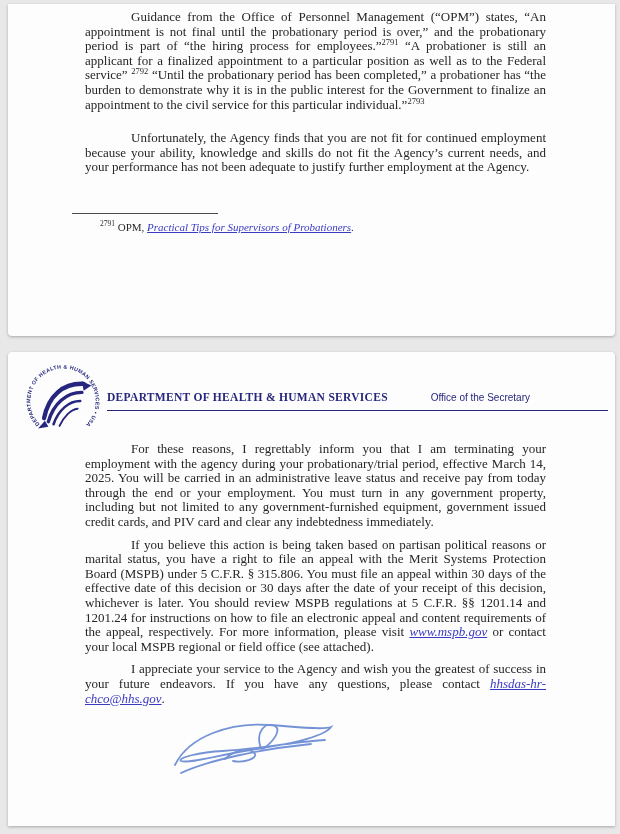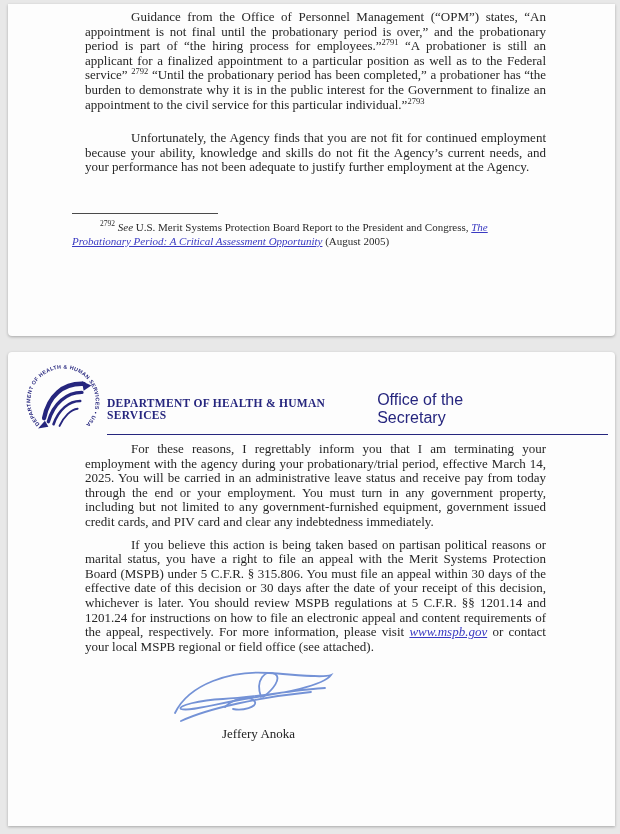--- a/index.html
+++ b/index.html
@@ -34,40 +34,40 @@
 
   .hdr{position:relative;height:63px;}
   .seal{position:absolute;left:12px;top:6px;width:86px;height:86px;z-index:2;}
   .hdr-line{
     margin-left:99px;margin-right:7px;
     padding-top:39px;padding-bottom:7px;
     display:flex;justify-content:space-between;align-items:center;
     border-bottom:1.5px solid #26267e;
   }
   .dept{font-size:11.5px;font-weight:bold;color:#26267e;letter-spacing:.3px;}
-  .office{font-family:"Liberation Sans","DejaVu Sans",sans-serif;font-size:16px;color:#26267e;margin-right:78px;}
+  .office{font-family:"Liberation Sans","DejaVu Sans",sans-serif;font-size:10px;color:#26267e;margin-right:78px;}
 
   .p2body{padding:27px 69px 0 77px;}
 
   .sigblock{margin:12px 0 0 80px;}
   .sig-svg{display:block;}
   .sig-name{font-size:13px;margin:1px 0 0 57px;color:#222;}
 </style>
 </head>
 <body>
 
 <div class="stage">
 
   <div class="page page1 body-text">
     <p class="para para-1"><span>Guidance from the Office of Personnel Management (“OPM”) states, “An appointment is not final until the probationary period is over,” and the probationary period is part of “the hiring process for employees.”</span><sup>2791</sup><span> “A probationer is still an applicant for a finalized appointment to a particular position as well as to the Federal service” </span><sup>2792</sup><span> “Until the probationary period has been completed,” a probationer has “the burden to demonstrate why it is in the public interest for the Government to finalize an appointment to the  civil service for this particular individual.”</span><sup>2793</sup></p>
     <p class="para"><span>Unfortunately, the Agency finds that you are not fit for continued employment because your ability, knowledge and skills do not fit the Agency’s current needs, and your performance has not been adequate to justify further employment at the Agency.</span></p>
 
     <div class="fnblock">
       <hr class="fnrule">
-      <p class="fn"><sup>2792</sup><span> </span><span class="it">See</span><span> U.S. Merit Systems Protection Board Report to the President and Congress, </span><span class="it lnk">The Probationary Period: A Critical Assessment Opportunity</span><span> (August 2005)</span></p>
+      <p class="fn"><sup>2791</sup><span> OPM, </span><span class="it lnk">Practical Tips for Supervisors of Probationers</span><span>.</span></p>
     </div>
   </div>
 
   <div class="page page2">
 
     <div class="hdr">
       <svg class="seal" viewBox="0 0 100 100" aria-hidden="true">
         <path id="sealArc" d="M 23,77 A 38,38 0 1 1 77,77" fill="none"></path>
         <text font-size="6.2" letter-spacing="0.4" fill="#26267e" font-family="Liberation Sans, DejaVu Sans, sans-serif" font-weight="bold">
           <textPath href="#sealArc">DEPARTMENT OF HEALTH &amp; HUMAN SERVICES • USA</textPath>
@@ -84,28 +84,28 @@
 
       <div class="hdr-line">
         <span class="dept">DEPARTMENT OF HEALTH &amp; HUMAN SERVICES</span>
         <span class="office">Office of the Secretary</span>
       </div>
     </div>
 
     <div class="p2body body-text">
       <p class="para"><span>For these reasons, I regrettably inform you that I am terminating your employment with the agency during your probationary/trial period, effective March 14, 2025.  You will be carried in an administrative leave status and receive pay from today through the end or your employment. You must turn in any government property, including but not limited to any government-furnished equipment, government issued credit cards, and PIV card and clear any indebtedness immediately.</span></p>
       <p class="para"><span>If you believe this action is being taken based on partisan political reasons or marital status, you have a right to file an appeal with the Merit Systems Protection Board (MSPB) under 5 C.F.R. § 315.806. You must file an appeal within 30 days of the effective date of this decision or 30 days after the date of your receipt of this decision, whichever is later. You should review MSPB regulations at 5 C.F.R. §§ 1201.14 and 1201.24 for instructions on how to file an electronic appeal and content requirements of the appeal, respectively. For more information, please visit </span><span class="lnk">www.mspb.gov</span><span> or contact your local MSPB regional or field office (see attached).</span></p>
+      <p class="para"><span>I appreciate your service to the Agency and wish you the greatest of success in your future endeavors.  If you have any questions, please contact </span><span class="lnk">hhsdas-hr-chco@hhs.gov</span><span>.</span></p>
 
       <div class="sigblock">
         <svg class="sig-svg" width="175" height="60" viewBox="0 0 175 60" aria-hidden="true">
           <g stroke="#7492d6" stroke-width="1.8" fill="none" stroke-linecap="round">
             <path d="M10,47 C24,18 66,4 104,7 C134,9 158,12 166,9 C158,20 118,27 86,32 C54,37 24,46 16,43 C12,40 34,34 58,33 C96,31 134,23 160,22"></path>
             <path d="M96,31 C90,14 100,3 110,8 C117,12 108,24 98,31"></path>
             <path d="M16,55 C44,42 96,31 146,26"></path>
             <path d="M60,41 C70,31 86,29 90,36 C92,41 78,45 68,43"></path>
           </g>
         </svg>
-        <div class="sig-name">Jeffery Anoka</div>
       </div>
     </div>
   </div>
 
 </div>
 
 </body></html>

